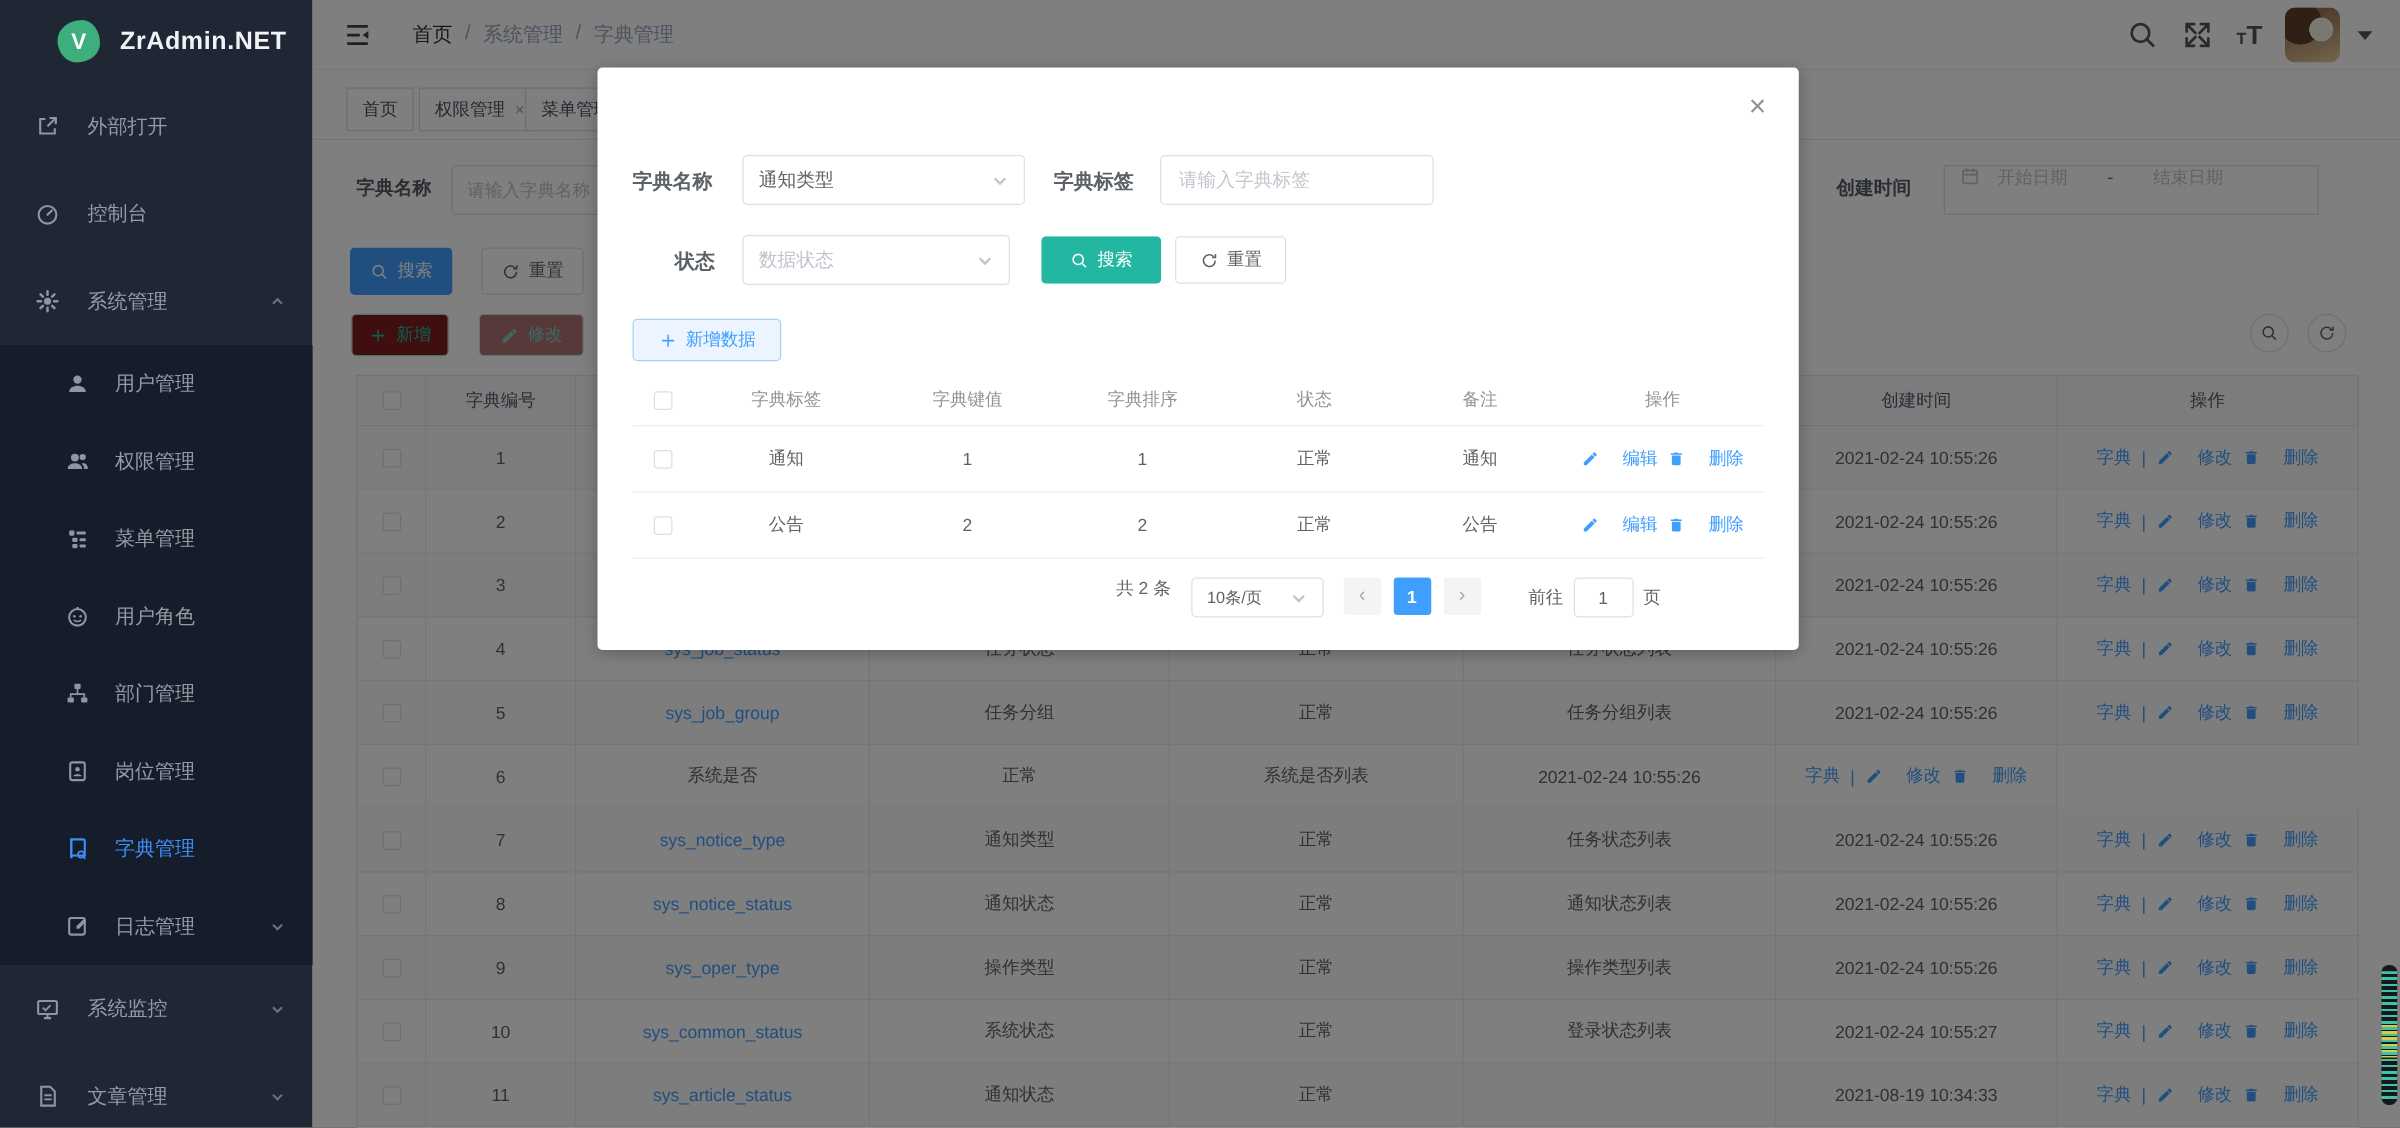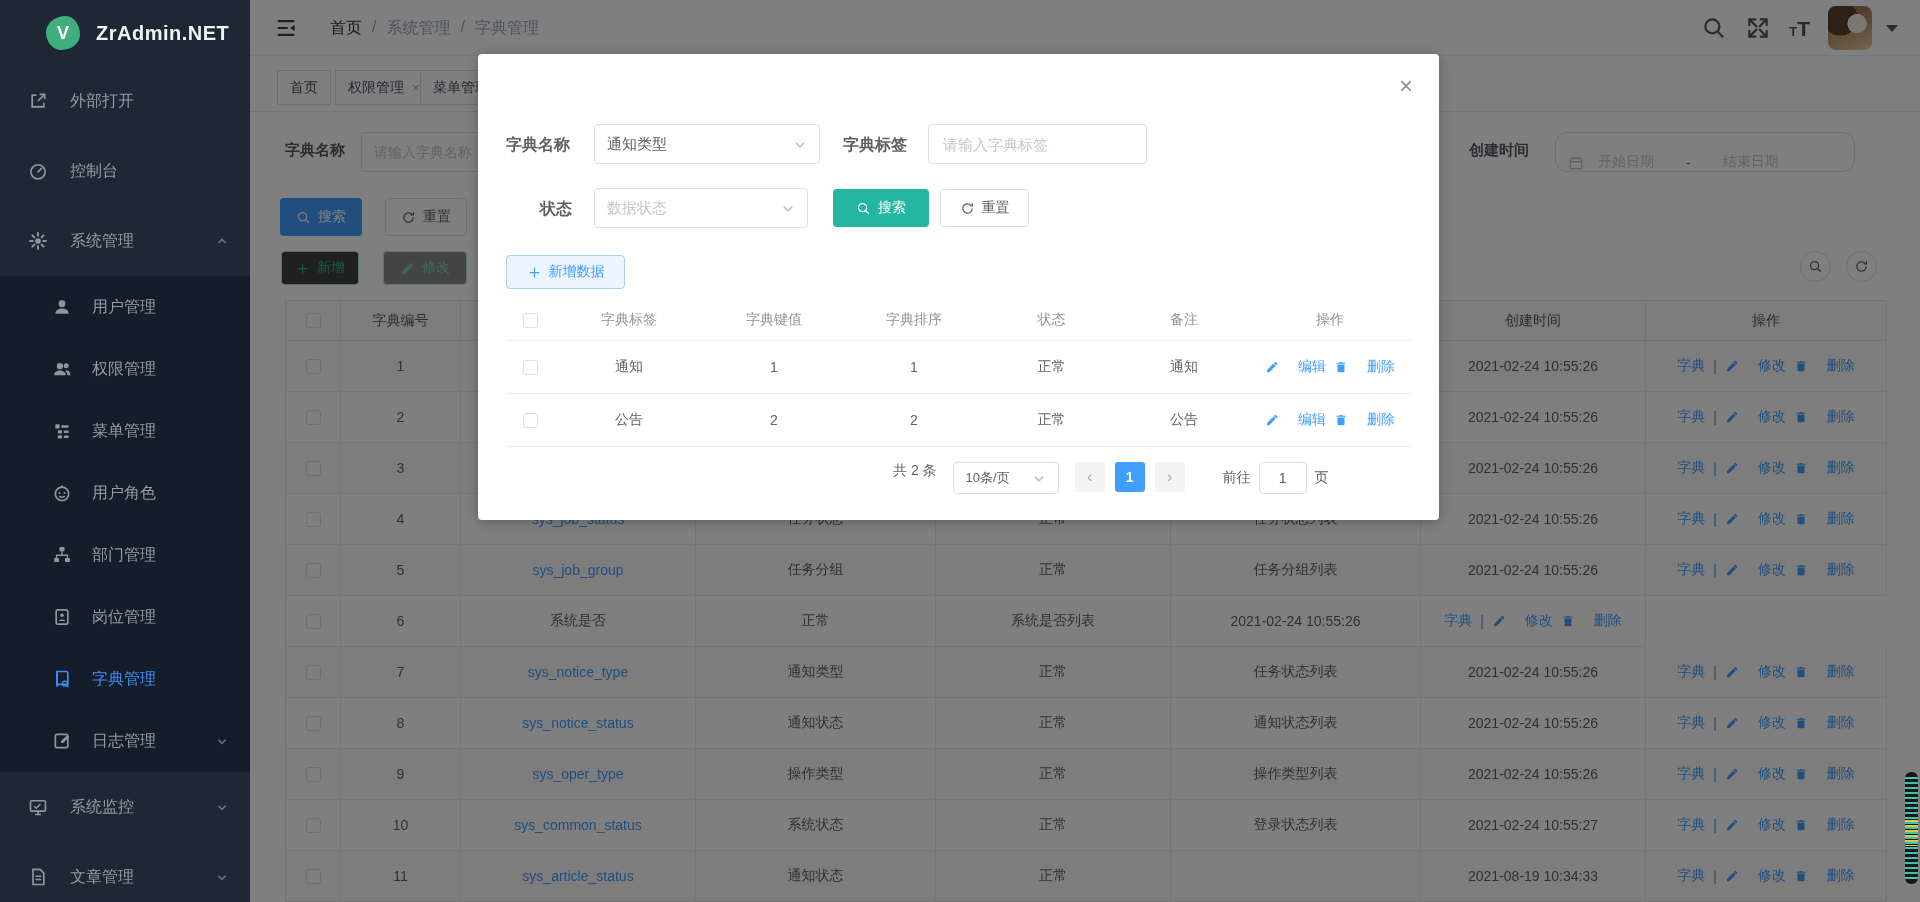--- a/index.html
+++ b/index.html
@@ -43,30 +43,30 @@
   .tabsbar { position:absolute; left:0; top:56px; width:100%; height:56px; border-bottom:1px solid #e3e6ea; }
   .tab { position:absolute; top:14px; height:35px; border:1px solid #d8dce5; background:#fff; color:#495060;
          font-size:14px; display:flex; align-items:center; padding:0 12px; gap:8px; cursor:pointer; }
   .tab-close { font-size:13px; color:#9aa0a8; cursor:pointer; }
 
   
   .fl-label { position:absolute; font-size:15px; font-weight:700; color:#555b63; }
   .text-input { position:absolute; height:40px; border:1px solid #dcdfe6; border-radius:4px; background:#fff;
                 font-size:14px; color:#606266; padding:0 12px; outline:none; font-family:inherit; }
   .text-input::placeholder { color:#bfc4cc; }
-  .date-range { position:absolute; height:40px; border:1px solid #dcdfe6; border-radius:12px; background:#fff;
-                display:flex; align-items:flex-end; padding:0 12px; gap:14px; font-size:14px; color:#bfc4cc; cursor:pointer; }
+  .date-range { position:absolute; height:40px; border:1px solid #dcdfe6; border-radius:0; background:#fff;
+                display:flex; align-items:flex-start; padding:0 12px; gap:14px; font-size:14px; color:#bfc4cc; cursor:pointer; }
   .date-range .cal { width:16px; height:16px; color:#c0c4cc; }
   .btn { position:absolute; height:38px; border-radius:4px; font-size:14px; display:flex; align-items:center;
          justify-content:center; gap:7px; cursor:pointer; border:1px solid transparent; }
   .btn .bi { width:15px; height:15px; }
   .btn-primary { background:#409eff; color:#fff; }
   .btn-plain { background:#fff; border-color:#dcdfe6; color:#606266; }
   .btn-teal { background:#23b7a2; color:#fff; }
-  .btn-teal-plain { background:#404040; border-color:#a6dcd2; color:#23b7a2; height:34px; }
+  .btn-teal-plain { background:#7f1d1d; border-color:#a6dcd2; color:#23b7a2; height:34px; }
   .btn-teal-plain.disabled { opacity:.62; }
   .btn-blue-plain { background:#ecf5ff; border-color:#a9d1f7; color:#409eff; height:34px; }
   .circle-btn { position:absolute; width:31px; height:31px; border-radius:50%; border:1px solid #dcdfe6;
                 background:#fff; color:#5f6369; display:flex; align-items:center; justify-content:center; cursor:pointer; }
   .circle-btn .bi { width:15px; height:15px; }
 
   
   .bg-table { position:absolute; left:35px; top:300px; width:1601px; font-size:14px; color:#606266;
               border-left:1px solid #dfe6ec; border-top:1px solid #dfe6ec; }
   .bg-thead, .bg-row { display:grid; grid-template-columns:55px 120px 235px 240px 235px 250px 225px 241px; }

